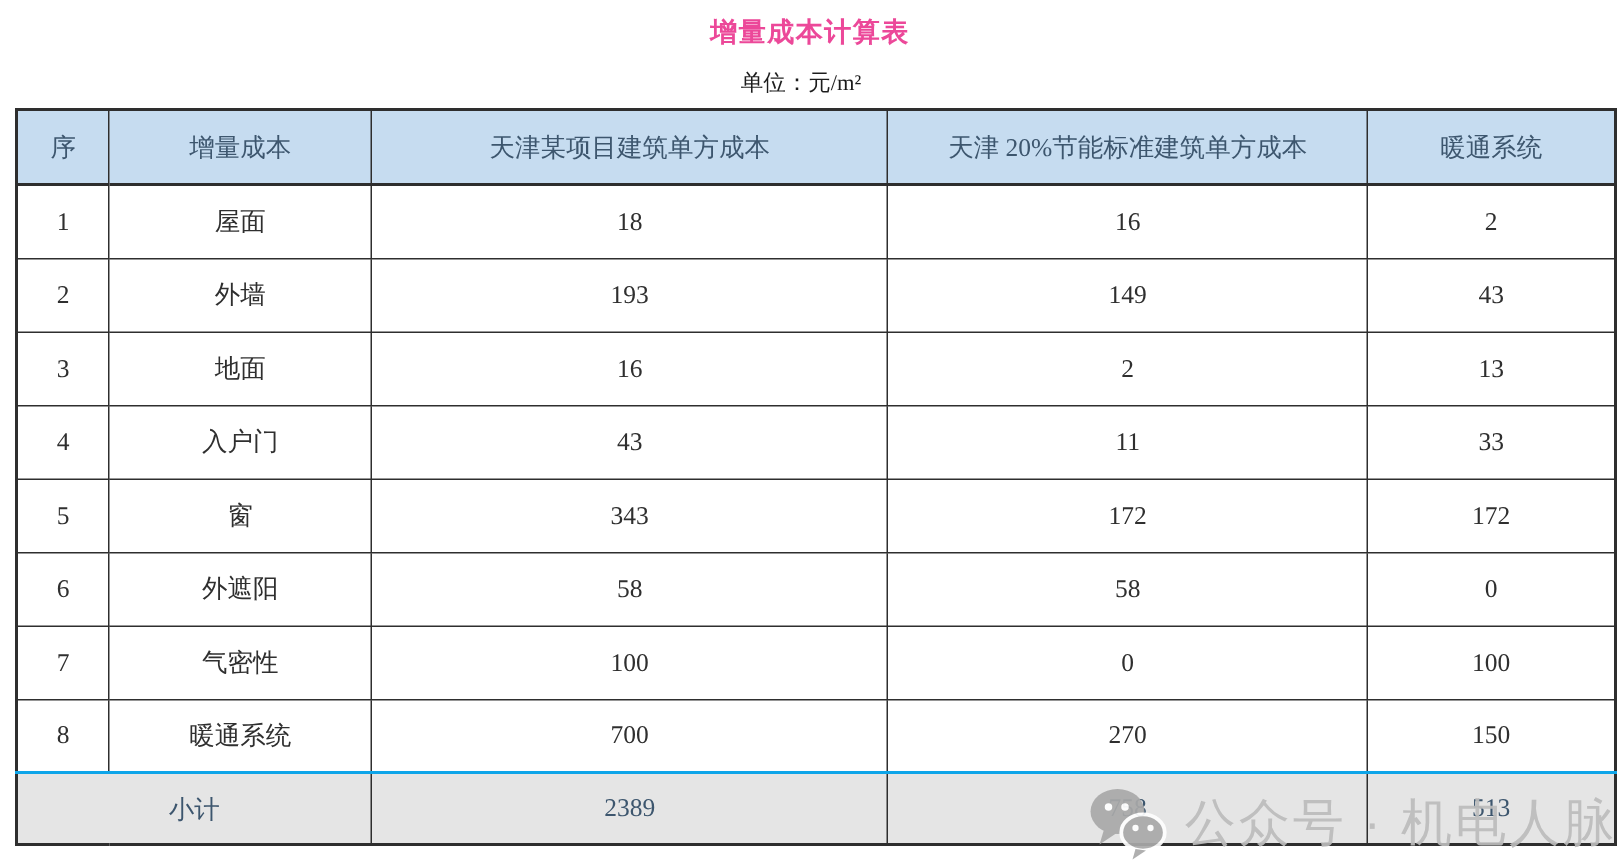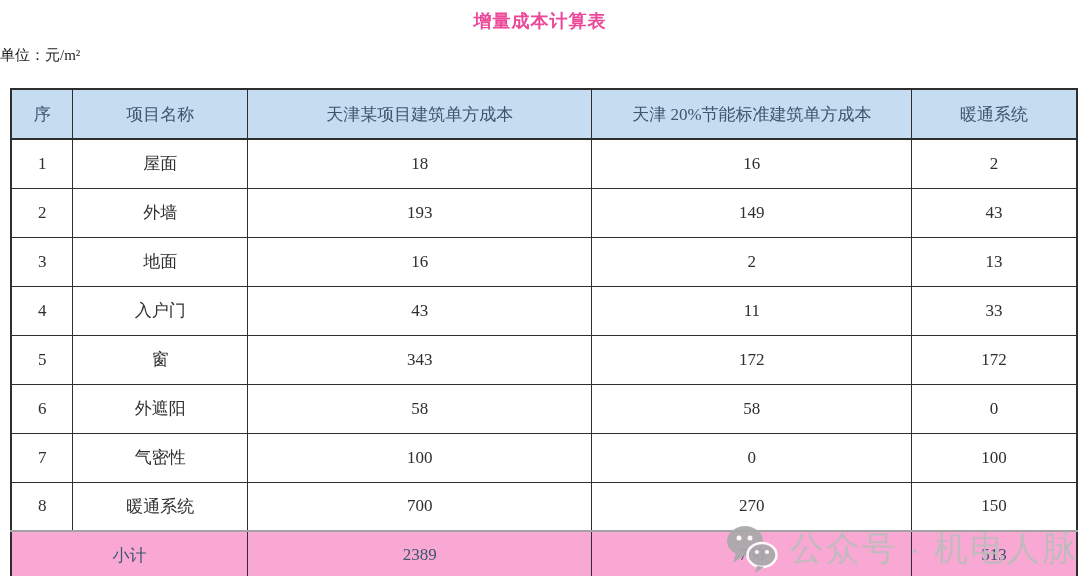--- a/index.html
+++ b/index.html
@@ -12,24 +12,24 @@
   }
   .page-title {
     text-align: center;
     font-size: 18px;
     font-weight: bold;
     color: #ec4899;
     padding-top: 9px;
     letter-spacing: 1px;
   }
   .unit-label {
-    text-align: left;
+    text-align: center;
     font-size: 15px;
     color: #1c1c1c;
-    margin: 13px 12px 23px 0;
+    margin: 13px 12px 7px 0;
   }
   table.cost-table {
     width: 1068px;
     margin-left: 10px;
     border-collapse: collapse;
     table-layout: fixed;
     border: 2px solid #2e2e2e;
   }
   .cost-table th, .cost-table td {
     border: 1px solid #2e2e2e;
@@ -43,24 +43,24 @@
     color: #3d566e;
     height: 50px;
     border-bottom: 2px solid #2e2e2e;
   }
   .cost-table tbody td {
     background: #ffffff;
     color: #2f2f2f;
     height: 49px;
   }
   .cost-table tfoot td {
-    background: #f9a8d4;
+    background: #e5e5e5;
     color: #3d566e;
     height: 48px;
-    border-top: 2px solid #a3a3a3;
+    border-top: 2px solid #0ea5e9;
   }
   .watermark {
     position: absolute;
     top: 524px;
     right: 2px;
     display: flex;
     align-items: center;
     gap: 12px;
     pointer-events: none;
     font-family: "Liberation Sans", "DejaVu Sans", sans-serif;
@@ -82,21 +82,21 @@
   <colgroup>
     <col style="width:5.8%">
     <col style="width:16.4%">
     <col style="width:32.3%">
     <col style="width:30.0%">
     <col style="width:15.5%">
   </colgroup>
   <thead>
     <tr>
       <th>序</th>
-      <th>项目名称</th>
+      <th>增量成本</th>
       <th>天津某项目建筑单方成本</th>
       <th>天津 20%节能标准建筑单方成本</th>
       <th>暖通系统</th>
     </tr>
   </thead>
   <tbody>
     <tr>
       <td>1</td>
       <td>屋面</td>
       <td>18</td>

